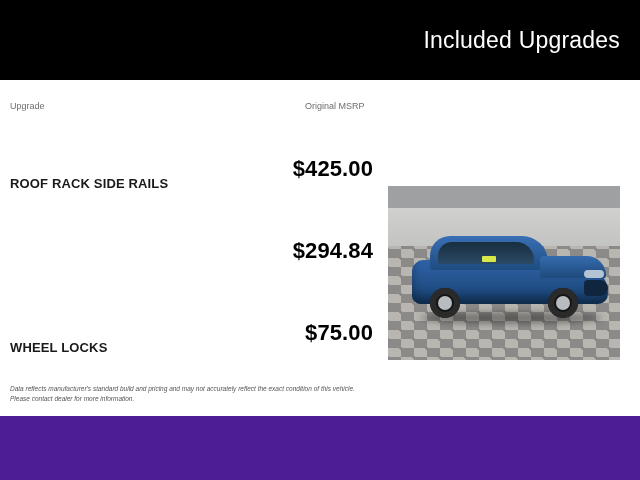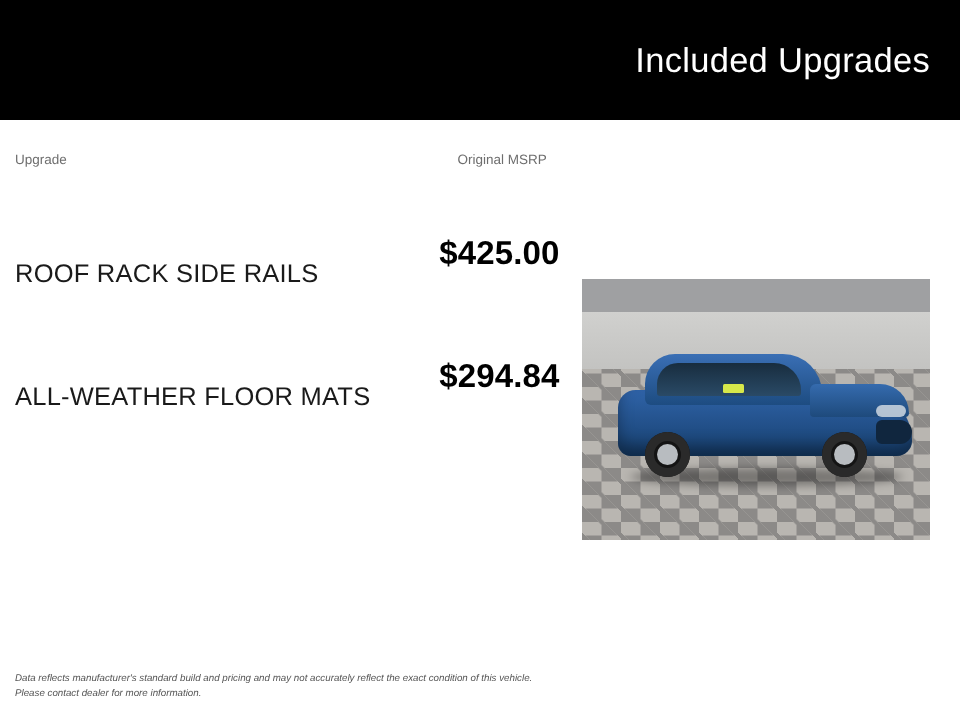--- a/index.html
+++ b/index.html
@@ -39,21 +39,21 @@
     font-weight: 400;
     letter-spacing: 0.2px;
     line-height: 1;
   }
   
   .sheet {
     position: absolute;
     left: 0;
     top: 80px;
     width: 640px;
-    height: 400px;
+    height: 336px;
     background: #ffffff;
   }
   
   .col-head {
     position: absolute;
     font-size: 9px;
     color: #6e6e6e;
     font-weight: 400;
   }
   .col-head.upgrade {
@@ -74,23 +74,23 @@
   }
   .row {
     position: relative;
     height: 82px;
     display: flex;
     align-items: center;
   }
   .row-name {
     position: absolute;
     left: 10px;
-    font-size: 17px;
+    font-size: 13px;
     color: #1a1a1a;
-    font-weight: 400;
+    font-weight: 700;
     letter-spacing: 0.15px;
     margin-top: 28px;
   }
   .row-price {
     position: absolute;
     right: 7px;
     font-size: 22px;
     color: #000000;
     font-weight: bold;
     letter-spacing: 0.1px;
@@ -265,25 +265,28 @@
     <div class="col-head msrp">Original MSRP</div>
 
     <div class="rows">
 
       <div class="row">
         <div class="row-name">ROOF RACK SIDE RAILS</div>
         <div class="row-price">$425.00</div>
       </div>
 
       <div class="row">
-        <div class="row-name">ALL-WEATHER FLOOR MATS</div>
         <div class="row-price">$294.84</div>
       </div>
 
 
+      <div class="row">
+        <div class="row-name">WHEEL LOCKS</div>
+        <div class="row-price">$75.00</div>
+      </div>
 
     </div>
 
     <div class="vehicle-photo">
       <div class="floor"></div>
       <div class="wall"></div>
       <div class="wall-dark"></div>
       <div class="car">
         <div class="car-shadow"></div>
         <div class="car-body"></div>

